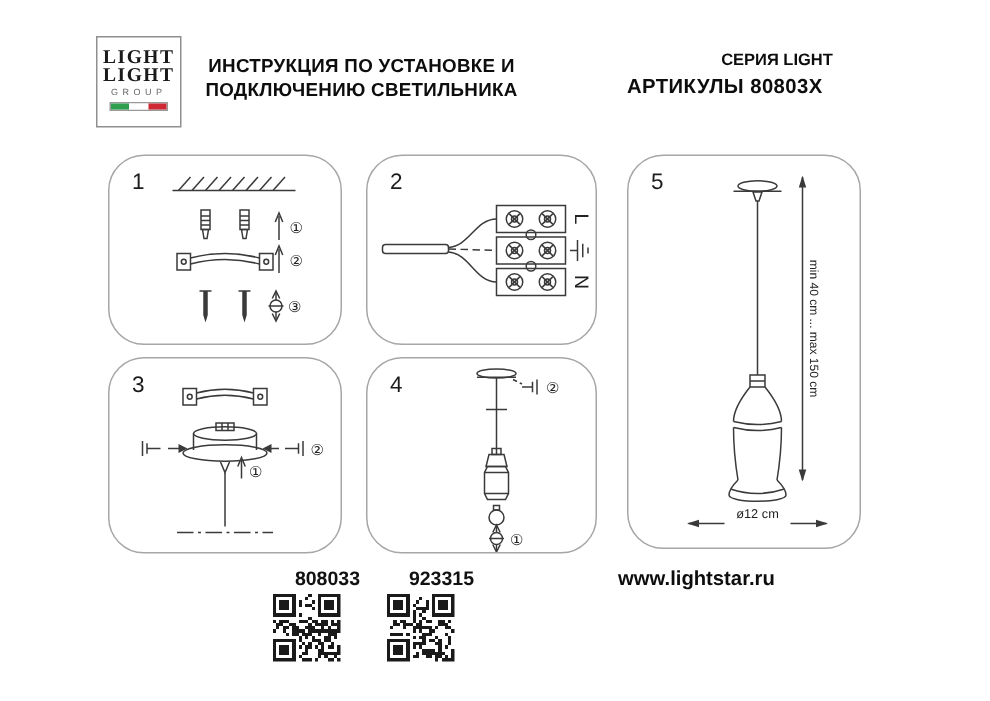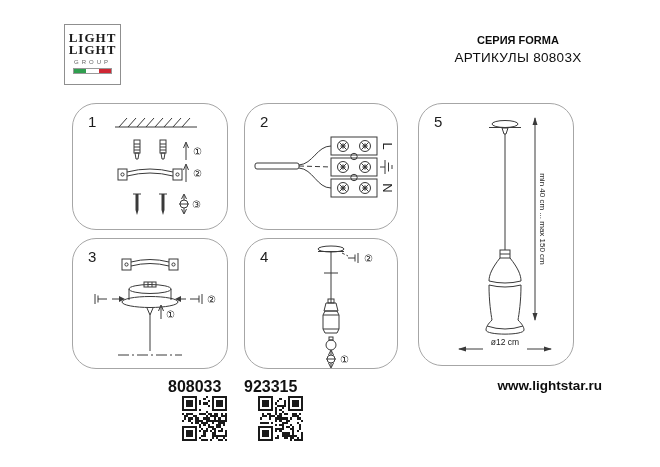--- a/index.html
+++ b/index.html
@@ -26,71 +26,75 @@
   .logo-flag div{flex:1;height:100%;}
   .main-title{
     position:absolute;left:128px;top:36px;width:226px;text-align:center;
     font-size:12.5px;font-weight:bold;line-height:16px;letter-spacing:0.2px;color:#0d0d0d;
   }
   .series-line{
     position:absolute;left:428px;top:34px;width:180px;text-align:center;
     font-size:11px;font-weight:bold;color:#0d0d0d;
   }
   .articles-line{
-    position:absolute;left:418px;top:50px;width:200px;text-align:center;
-    font-size:13.5px;font-weight:normal;letter-spacing:0.3px;color:#0d0d0d;
+    position:absolute;left:418px;top:50px;width:200px;
+    font-size:13.5px;font-weight:bold;letter-spacing:0.3px;color:#0d0d0d;
   }
   
   .panel{
     position:absolute;background:#fff;border:1px solid #a6a6a6;border-radius:24px;
     box-sizing:border-box;
   }
   .panel-num{
     position:absolute;left:15px;top:9px;font-size:15px;color:#1c1c1c;
   }
   .panel svg{position:absolute;left:0;top:0;}
   .panel svg text{font-family:"Liberation Sans",sans-serif;fill:#222;stroke:none;}
   #panel1{left:72px;top:103px;width:156px;height:127px;}
   #panel2{left:244px;top:103px;width:154px;height:127px;}
   #panel3{left:72px;top:238px;width:156px;height:131px;}
   #panel4{left:244px;top:238px;width:154px;height:131px;}
   #panel5{left:418px;top:103px;width:156px;height:263px;}
   
   .article-code{
-    position:absolute;top:378px;width:72px;text-align:left;
-    font-size:16px;font-weight:bold;color:#111;
+    position:absolute;top:378px;width:72px;text-align:right;
+    font-size:13px;font-weight:bold;color:#111;
   }
   #article1{left:168px;}
   #article2{left:244px;}
   .qr{position:absolute;top:396px;width:45px;height:45px;}
   #qr1{left:182px;}
   #qr2{left:258px;}
   .website{
-    position:absolute;left:412px;top:378px;width:190px;text-align:right;
+    position:absolute;left:412px;top:378px;width:190px;text-align:left;
     font-size:13.5px;font-weight:bold;color:#0d0d0d;
   }
 </style>
 </head>
 <body>
 
 <div class="page">
 
   <div class="logo-box">
     <div class="logo-word">LIGHT</div>
     <div class="logo-word">LIGHT</div>
     <div class="logo-group">GROUP</div>
     <div class="logo-flag">
       <div style="background:#2f9e4f"></div>
         <div style="background:#ffffff"></div>
         <div style="background:#cf2734"></div>
     </div>
   </div>
 
-
-  <div class="series-line">СЕРИЯ FORMA</div>
+  <div class="main-title">
+    <div>ИНСТРУКЦИЯ ПО УСТАНОВКЕ И</div>
+    <div>ПОДКЛЮЧЕНИЮ СВЕТИЛЬНИКА</div>
+  </div>
+
+  <div class="series-line">СЕРИЯ LIGHT</div>
   <div class="articles-line">АРТИКУЛЫ 80803Х</div>
 
   <div class="panel" id="panel1">
     <span class="panel-num">1</span>
     <svg width="154" height="125" viewBox="0 0 154 125">
       <g stroke="#3a3a3a" fill="none" stroke-width="1">
 
         <g>
           <line x1="42" y1="23" x2="124" y2="23"></line>
           <line x1="46" y1="23" x2="54" y2="14"></line>

